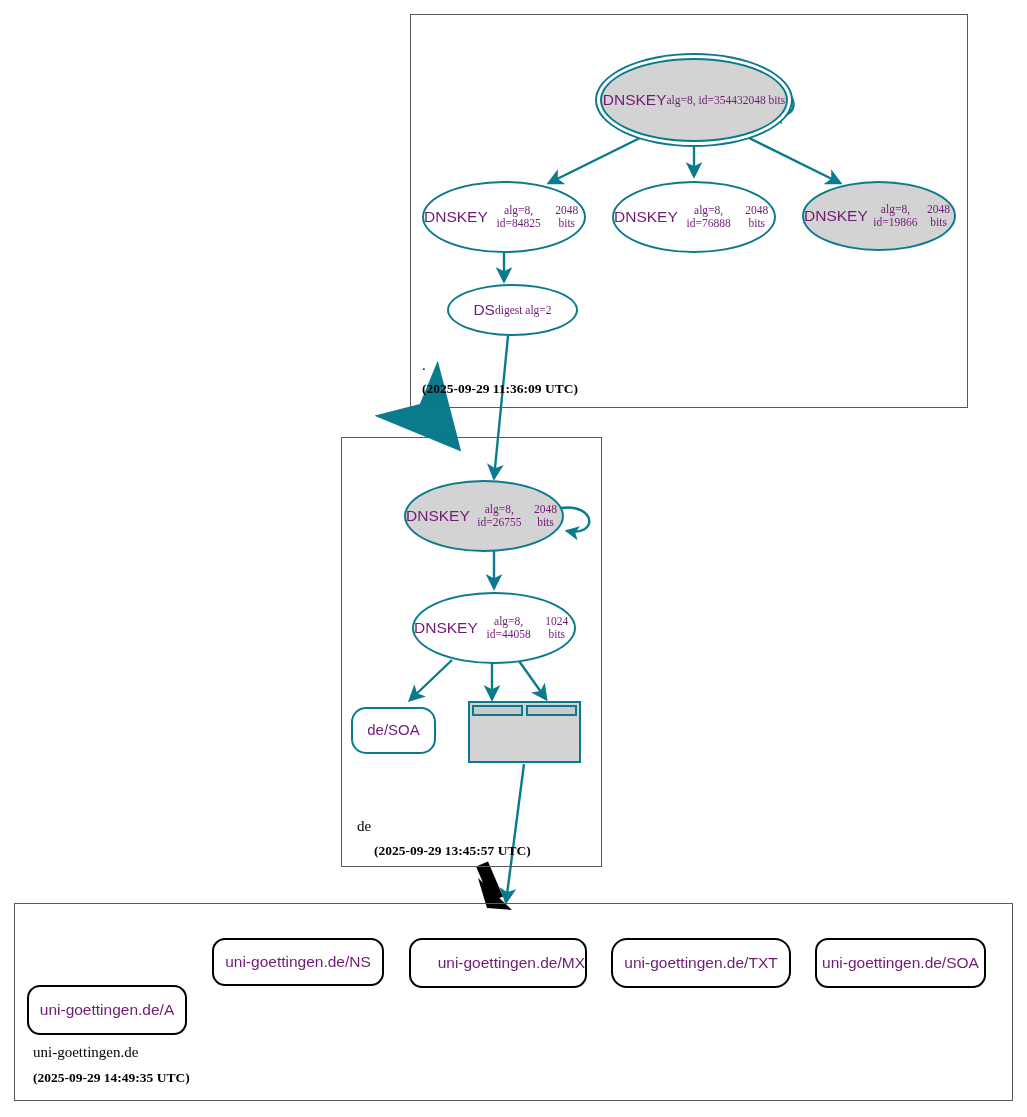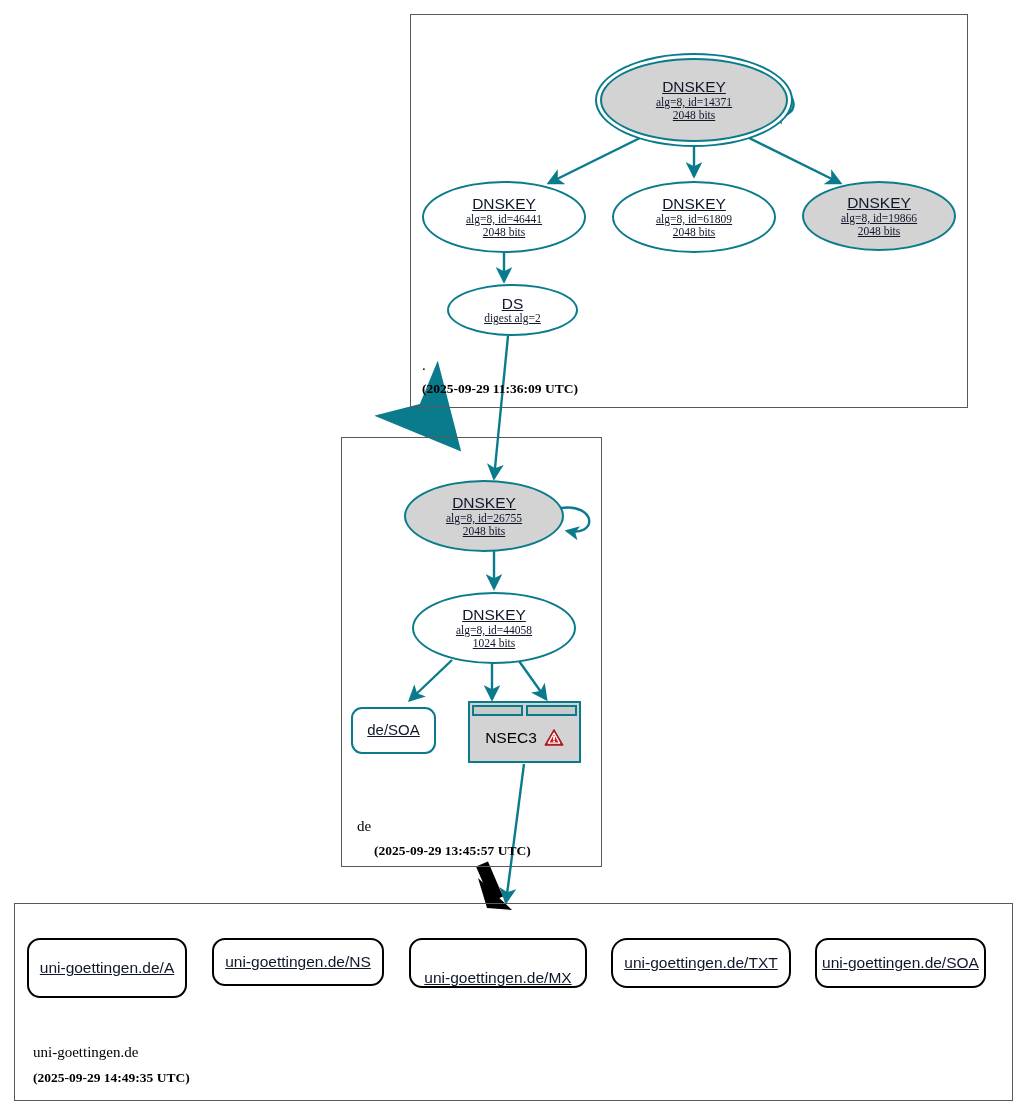--- a/index.html
+++ b/index.html
@@ -36,27 +36,26 @@
     font-size: 15px;
   }
   .zone-time {
     font-size: 13.5px;
     font-weight: bold;
   }
   .node {
     position: absolute;
     box-sizing: border-box;
     display: flex;
-    flex-direction: column;
+    flex-direction: row;
     align-items: center;
     justify-content: center;
     text-align: center;
-    color: #0f172a;
+    color: #701a75;
     line-height: 1.12;
-    text-decoration: underline;
   }
   .ellipse {
     border: 2px solid #0a7b8c;
     border-radius: 50%;
     background: #ffffff;
   }
   .ellipse.secure {
     background: #d3d3d3;
   }
   .ellipse.sep {
@@ -159,33 +158,33 @@
   <path d="M 478 878 L 512 910 L 487 908 Z" fill="#000000"></path>
 </svg>
 
 <div class="zone-box" style="left:410px; top:14px; width:558px; height:394px;"></div>
 
 <div class="zone-label zone-name" style="left:422px; top:357px;">.</div>
 <div class="zone-label zone-time" style="left:422px; top:381px;">(2025-09-29 11:36:09 UTC)</div>
 
 <div class="node ellipse secure sep" style="left:600px; top:58px; width:188px; height:84px;">
   <span class="t-main">DNSKEY</span>
-  <span class="t-sub">alg=8, id=14371</span>
+  <span class="t-sub">alg=8, id=35443</span>
   <span class="t-sub">2048 bits</span>
 </div>
 
 <div class="node ellipse" style="left:422px; top:181px; width:164px; height:72px;">
   <span class="t-main">DNSKEY</span>
-  <span class="t-sub">alg=8, id=46441</span>
+  <span class="t-sub">alg=8, id=84825</span>
   <span class="t-sub">2048 bits</span>
 </div>
 
 <div class="node ellipse" style="left:612px; top:181px; width:164px; height:72px;">
   <span class="t-main">DNSKEY</span>
-  <span class="t-sub">alg=8, id=61809</span>
+  <span class="t-sub">alg=8, id=76888</span>
   <span class="t-sub">2048 bits</span>
 </div>
 
 <div class="node ellipse secure" style="left:802px; top:181px; width:154px; height:70px;">
   <span class="t-main">DNSKEY</span>
   <span class="t-sub">alg=8, id=19866</span>
   <span class="t-sub">2048 bits</span>
 </div>
 
 <div class="node ellipse" style="left:447px; top:284px; width:131px; height:52px;">
@@ -203,46 +202,37 @@
   <span class="t-sub">alg=8, id=26755</span>
   <span class="t-sub">2048 bits</span>
 </div>
 
 <div class="node ellipse" style="left:412px; top:592px; width:164px; height:72px;">
   <span class="t-main">DNSKEY</span>
   <span class="t-sub">alg=8, id=44058</span>
   <span class="t-sub">1024 bits</span>
 </div>
 
-<div class="node rrset-teal" style="left:351px; top:707px; width:85px; height:47px;">
+<div class="node rrset-teal" style="left:351px; top:707px; width:85px; height:47px;border-radius:15px;">
   <span>de/SOA</span>
 </div>
 
 <div class="nsec3-box" style="left:468px; top:701px; width:113px; height:62px;">
   <div class="nsec3-head">
     <div class="nsec3-cell"></div>
     <div class="nsec3-cell"></div>
   </div>
-  <div class="nsec3-body">
-    <span>NSEC3</span>
-    <svg class="warn-icon" viewBox="0 0 22 20" xmlns="http://www.w3.org/2000/svg">
-      <path d="M11 1.2 L21 18.4 L1 18.4 Z" fill="#cc2127" stroke="#8e1419" stroke-width="1.1" stroke-linejoin="round"></path>
-      <path d="M11 5.2 L17.2 16.2 L4.8 16.2 Z" fill="none" stroke="#ffffff" stroke-width="1.3" stroke-linejoin="round"></path>
-      <rect x="10.1" y="8.3" width="1.9" height="4.6" fill="#ffffff"></rect>
-      <rect x="10.1" y="13.6" width="1.9" height="1.9" fill="#ffffff"></rect>
-    </svg>
-  </div>
 </div>
 
 <div class="zone-box" style="left:14px; top:903px; width:999px; height:198px;"></div>
 
 <div class="zone-label zone-name" style="left:33px; top:1044px;">uni-goettingen.de</div>
 <div class="zone-label zone-time" style="left:33px; top:1070px;">(2025-09-29 14:49:35 UTC)</div>
 
-<div class="node rrset-black" style="left:27px; top:938px; width:160px; height:60px;">
+<div class="node rrset-black" style="left:27px; top:985px; width:160px; height:50px;">
   <span>uni-goettingen.de/A</span>
 </div>
 
 <div class="node rrset-black" style="left:212px; top:938px; width:172px; height:48px;">
   <span>uni-goettingen.de/NS</span>
 </div>
 
 <div class="node rrset-black" style="left:409px; top:938px; width:178px; height:50px;justify-content:flex-end;">
   <span>uni-goettingen.de/MX</span>
 </div>

